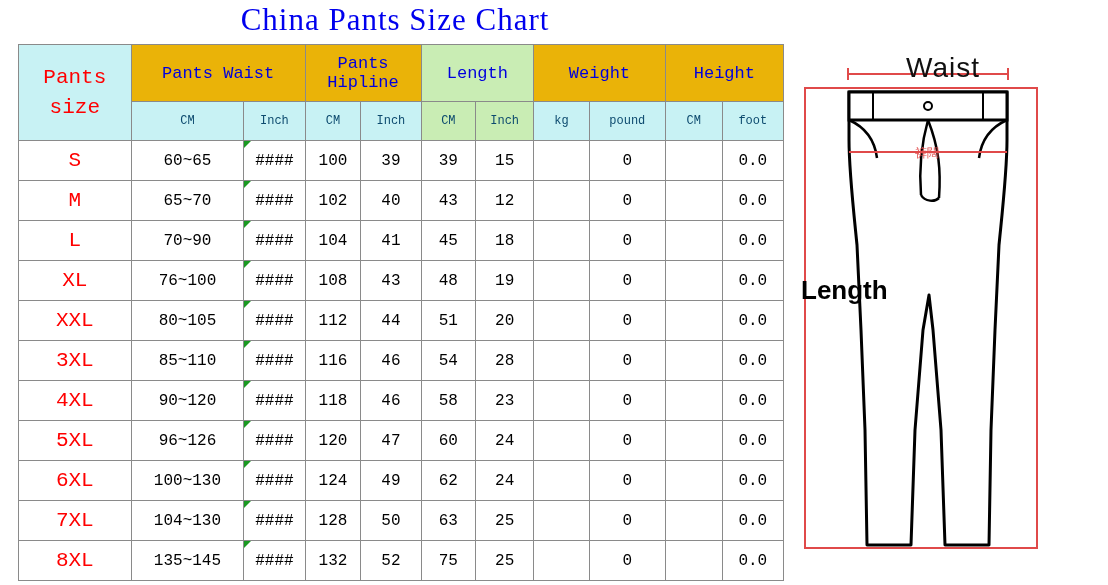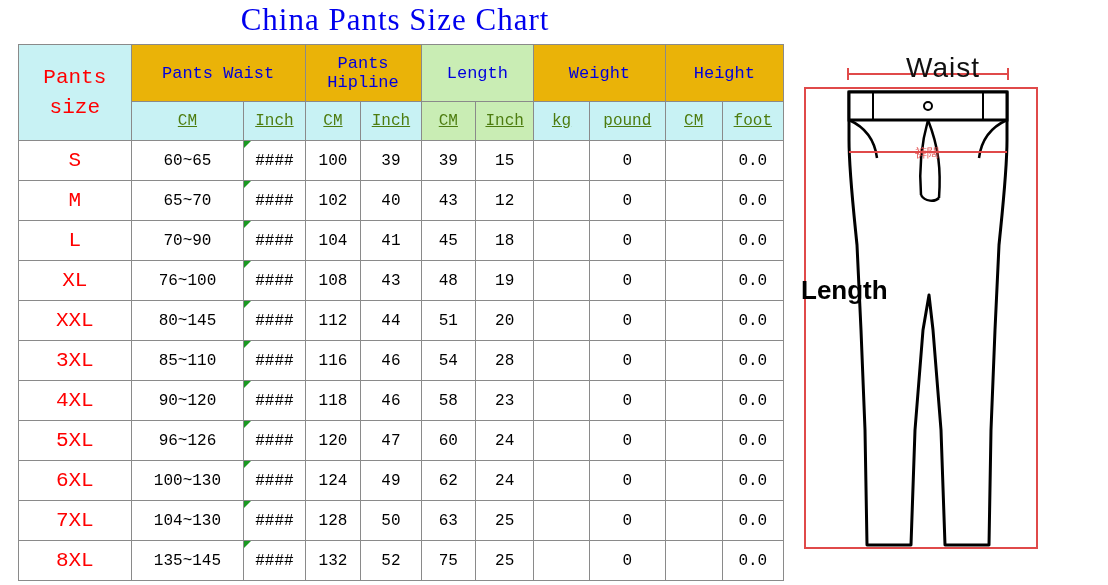--- a/index.html
+++ b/index.html
@@ -51,24 +51,23 @@
     color: #0000dd;
     font-size: 17px;
     height: 56px;
     font-family: "Liberation Mono", monospace;
   }
   .hdr-main.green {
     background: #c9edb4;
   }
   .hdr-sub {
     background: #c8f2f4;
-    color: #4d7c0f;
-    font-size: 16px;
+    color: #0c4a6e;
+    font-size: 12px;
     height: 38px;
-    text-decoration: underline;
   }
   .hdr-sub.green {
     background: #c9edb4;
   }
   .corner {
     background: #c8f2f4;
     color: #ff0000;
     font-size: 21px;
     line-height: 30px;
     font-family: "Liberation Mono", monospace;
@@ -239,21 +238,21 @@
           <td class="data-cell">43</td>
           <td class="data-cell">48</td>
           <td class="data-cell">19</td>
           <td class="data-cell empty-cell"></td>
           <td class="data-cell">0</td>
           <td class="data-cell empty-cell"></td>
           <td class="data-cell">0.0</td>
         </tr>
         <tr>
           <td class="size-cell">XXL</td>
-          <td class="data-cell waist-cell">80~145</td>
+          <td class="data-cell waist-cell">80~105</td>
           <td class="data-cell hash-cell">####</td>
           <td class="data-cell">112</td>
           <td class="data-cell">44</td>
           <td class="data-cell">51</td>
           <td class="data-cell">20</td>
           <td class="data-cell empty-cell"></td>
           <td class="data-cell">0</td>
           <td class="data-cell empty-cell"></td>
           <td class="data-cell">0.0</td>
         </tr>

